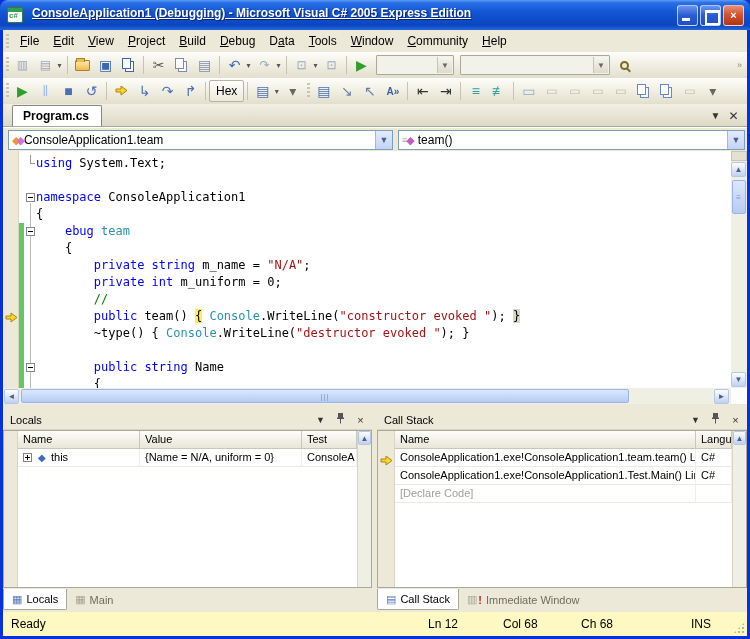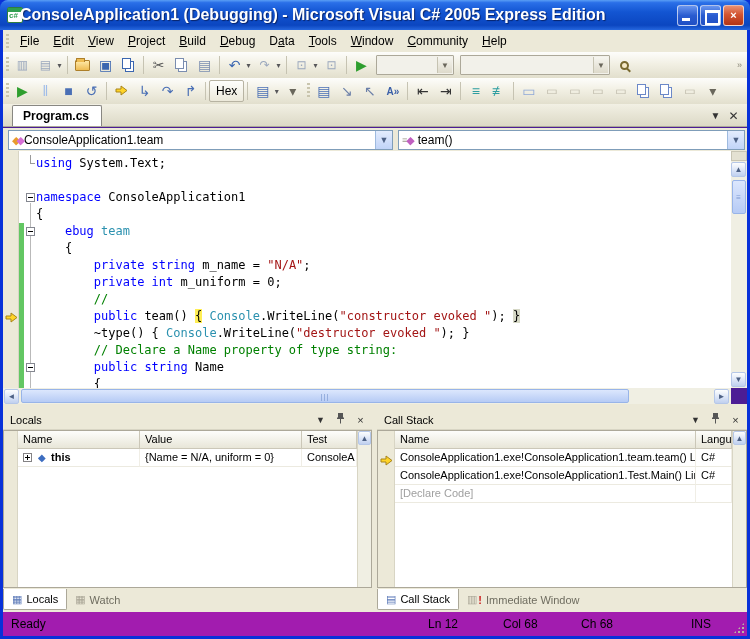--- a/index.html
+++ b/index.html
@@ -6,21 +6,21 @@
   *{box-sizing:border-box;}
   body{font-family:"Liberation Sans",sans-serif;}
   #win{position:relative;width:750px;height:639px;background:#0831d9;overflow:hidden;}
   
   #titlebar{position:absolute;left:0;top:0;width:750px;height:30px;
     background:linear-gradient(180deg,#5a9ef5 0%,#2a6fe8 9%,#1355d2 40%,#0b46c0 84%,#2667de 100%);
     border-radius:8px 8px 0 0;display:flex;align-items:center;}
   .app-icon{position:absolute;left:7px;top:7px;width:16px;height:16px;background:#fff;border:1px solid #2f7e3f;border-radius:2px;}
   .app-icon::before{content:"";position:absolute;left:0;top:0;right:0;height:4px;background:#2f9e4f;}
   .app-icon .cs{position:absolute;left:1px;top:3px;font:bold 8px "Liberation Sans",sans-serif;color:#2f9e4f;}
-  #title-text{position:absolute;left:20px;top:6px;color:#fff;font-weight:bold;font-size:16px;text-shadow:1px 1px 1px #09246a;white-space:nowrap;}
+  #title-text{position:absolute;left:32px;top:6px;color:#fff;font-weight:bold;font-size:12px;text-shadow:1px 1px 1px #09246a;white-space:nowrap;text-decoration:underline;}
   .tb-btns{position:absolute;right:6px;top:5px;display:flex;gap:2px;}
   .wbtn{width:21px;height:21px;border-radius:3px;border:1px solid rgba(255,255,255,.65);
     background:linear-gradient(180deg,#6a96ef,#2a5cd0 50%,#1f4fc4);position:relative;}
   .wbtn.close{background:linear-gradient(180deg,#e89072,#d35431 45%,#b33415);}
   .wbtn .g{position:absolute;left:0;top:0;right:0;bottom:0;color:#fff;font:bold 11px "Liberation Sans",sans-serif;text-align:center;line-height:19px;}
   .wbtn.min .g::after{content:"";position:absolute;left:4px;bottom:4px;width:8px;height:3px;background:#fff;}
   .wbtn.max .g::after{content:"";position:absolute;left:4px;top:4px;width:11px;height:10px;border:2px solid #fff;border-top-width:3px;}
   
   #chrome{position:absolute;left:3px;top:30px;width:744px;height:606px;background:#ece9d8;}
   
@@ -46,21 +46,21 @@
     border-left:1px solid #c6c3b2;color:#6a675c;font-size:8px;text-align:center;line-height:17px;}
   .tb-text{height:22px;padding:0 6px;display:flex;align-items:center;font-size:12px;border:1px solid #b7b3a2;border-radius:2px;background:linear-gradient(180deg,#fefefc,#ece9da);}
   .ic-folder{width:15px;height:11px;background:linear-gradient(180deg,#ffe9a8,#eebc52);border:1px solid #ad7f2a;border-radius:1px;position:relative;}
   .ic-folder::before{content:"";position:absolute;left:0;top:-3px;width:7px;height:3px;background:#eebc52;border:1px solid #ad7f2a;border-bottom:none;border-radius:1px 1px 0 0;}
   .ic-dup{width:9px;height:11px;border:1px solid currentColor;background:#fff;box-shadow:3px 3px 0 -1px #fff,3px 3px 0 0 currentColor;margin:-2px 3px 2px -2px;}
   .ic-search{width:9px;height:9px;border:2px solid #7a6a30;border-radius:50%;position:relative;background:#f5e9c8;}
   .ic-search::after{content:"";position:absolute;right:-4px;bottom:-3px;width:5px;height:2px;background:#7a6a30;transform:rotate(45deg);}
   .ic-atext{font:bold 10px "Liberation Sans",sans-serif;}
   .tb-more{margin-left:auto;margin-right:6px;color:#8a8778;font-size:9px;letter-spacing:-1px;}
   
-  #docarea{position:absolute;left:0;top:74px;width:744px;height:300px;background:#4c1d95;}
+  #docarea{position:absolute;left:0;top:74px;width:744px;height:300px;background:#ffffff;}
   #tabstrip{position:absolute;left:0;top:0;width:744px;height:23px;border-bottom:1px solid #aca899;background:linear-gradient(180deg,#f2f0e4,#dcd9c6);}
   .doc-tab{position:absolute;left:9px;bottom:0;height:21px;padding:0 12px 0 10px;background:#fff;border:1px solid #888782;border-bottom:none;
     border-radius:2px 2px 0 0;font:bold 12px "Liberation Sans",sans-serif;display:flex;align-items:center;}
   .strip-btn{position:absolute;top:5px;width:15px;height:14px;text-align:center;font-size:10px;color:#333;line-height:14px;}
   
   #navbar{position:absolute;left:0;top:24px;width:744px;height:24px;background:#ece9d8;}
   .combo{position:absolute;top:2px;height:20px;background:#fff;border:1px solid #7f9db9;font-size:12px;display:flex;align-items:center;padding-left:3px;gap:3px;overflow:hidden;}
   .combo .drop{position:absolute;right:0;top:0;bottom:0;width:17px;background:linear-gradient(180deg,#e3ecfd,#c1d4f8);
     border-left:1px solid #9ebadf;color:#4d6185;font-size:9px;line-height:18px;text-align:center;}
   .mi{display:inline-flex;align-items:center;font-size:12px;}
@@ -109,21 +109,21 @@
   .obj-ic{color:#3d6dc0;font-size:10px;position:absolute;}
   .ext-code{color:#a0a0a0;}
   
   #btabs{position:absolute;left:0;top:558px;width:744px;height:24px;background:#ece9d8;display:flex;}
   .btab{height:21px;margin-top:1px;display:flex;align-items:center;gap:4px;padding:0 8px;font-size:11px;color:#6f6d60;}
   .btab.active{background:#fff;border:1px solid #aca899;border-top:none;border-radius:0 0 2px 2px;color:#000;}
   .btab .bic{font-size:11px;color:#5a78b8;}
   .btab:not(.active) .bic{color:#a8a495;}
   .bang{color:#cc2222;font-weight:bold;margin-left:-3px;}
   
-  #statusbar{position:absolute;left:0;top:582px;width:744px;height:24px;background:#a21caf;font-size:12px;}
+  #statusbar{position:absolute;left:0;top:582px;width:744px;height:24px;background:#fef9c3;font-size:12px;}
   #statusbar span{position:absolute;top:5px;}
   #grip{position:absolute;right:2px;bottom:2px;width:12px;height:12px;
     background:radial-gradient(circle at 2px 2px,#b8b4a4 1px,transparent 1.5px);background-size:4px 4px;
     clip-path:polygon(100% 0,100% 100%,0 100%);}
 </style>
 </head>
 <body>
 
 <div id="win">
 
@@ -357,21 +357,21 @@
             <div class="code-line" style="top: 55px;"><span class="txt"><span class="tok-p">{</span></span></div>
             <div class="code-line" style="top: 72px;"><div class="foldbox"></div><span class="txt"><span class="tok-p">    </span><span class="tok-k">ebug</span><span class="tok-p"> </span><span class="tok-t">team</span></span></div>
             <div class="code-line" style="top: 89px;"><span class="txt"><span class="tok-p">    {</span></span></div>
             <div class="code-line" style="top: 106px;"><span class="txt"><span class="tok-p">        </span><span class="tok-k">private</span><span class="tok-p"> </span><span class="tok-k">string</span><span class="tok-p"> m_name = </span><span class="tok-s">"N/A"</span><span class="tok-p">;</span></span></div>
             <div class="code-line" style="top: 123px;"><span class="txt"><span class="tok-p">        </span><span class="tok-k">private</span><span class="tok-p"> </span><span class="tok-k">int</span><span class="tok-p"> m_uniform = 0;</span></span></div>
             <div class="code-line" style="top: 140px;"><span class="txt"><span class="tok-p">        </span><span class="tok-c">//</span></span></div>
             <div class="code-line" style="top: 157px; padding-left: 8px;"><div class="cur-arrow"><svg width="13" height="11">
                   <path d="M1 4h5V1l6 4.5L6 10V7H1z" fill="#ffd428" stroke="#a8841a" stroke-width="1"></path>
                 </svg></div><span class="txt"><span class="tok-p">        </span><span class="tok-k">public</span><span class="tok-p"> team() </span><span class="tok-hy">{</span><span class="tok-p"> </span><span class="tok-t">Console</span><span class="tok-p">.WriteLine(</span><span class="tok-s">"constructor evoked "</span><span class="tok-p">); </span><span class="tok-hg">}</span></span></div>
             <div class="code-line" style="top: 174px;"><span class="txt"><span class="tok-p">        ~type() { </span><span class="tok-t">Console</span><span class="tok-p">.WriteLine(</span><span class="tok-s">"destructor evoked "</span><span class="tok-p">); }</span></span></div>
-            <div class="code-line" style="top: 191px;"><span class="txt"><span class="tok-p">        </span><span class="tok-c">// Declare a Name property of type string:</span></span></div>
+            <div class="code-line" style="top: 191px;"><span class="txt"><span class="tok-p">        </span></span></div>
             <div class="code-line" style="top: 208px;"><div class="foldbox"></div><span class="txt"><span class="tok-p">        </span><span class="tok-k">public</span><span class="tok-p"> </span><span class="tok-k">string</span><span class="tok-p"> Name</span></span></div>
             <div class="code-line" style="top: 225px;"><span class="txt"><span class="tok-p">        {</span></span></div>
           </div>
       </div>
 
       <div id="vscroll-splitbox"></div>
 
       <div class="sb-track" style="left:728px;top:57px;width:16px;height:227px;"></div>
       <div class="sb-btn" style="left:728px;top:58px;">▲</div>
       <div class="sb-thumb" style="left:729px;top:76px;width:14px;height:34px;">
@@ -407,21 +407,21 @@
           <div class="grid-head" style="left:14px;width:122px;">Name</div>
           <div class="grid-head" style="left:136px;width:162px;">Value</div>
           <div class="grid-head" style="left:298px;width:55px;">Test</div>
           <div class="gray-sc" style="width:14px;">
             <div class="sb-btn" style="left:0px;top:0px;width:13px;height:14px;">▲</div>
           </div>
           <div id="locals-rows">
               <div style="position: absolute; left: 0px; top: 18px;">
                 <div class="plusbox" style="left: 19px; top: 4px;"></div>
                 <span class="obj-ic" style="left: 34px; top: 3px;">◆</span>
-                <div class="grid-cell" style="left: 14px; width: 122px; padding-left: 33px; font-weight: bold;">this</div>
+                <div class="grid-cell" style="left: 14px; width: 122px; padding-left: 33px;">this</div>
                 <div class="grid-cell" style="left: 136px; width: 162px;">{Name = N/A, uniform = 0}</div>
                 <div class="grid-cell" style="left: 298px; width: 55px;">ConsoleA</div>
               </div>
             </div>
         </div>
       </div>
 
       <div class="panel" style="left:374px;width:370px;">
         <div class="panel-title">
           <span>Call Stack</span>
@@ -464,21 +464,21 @@
     </div>
 
     <div id="btabs">
       <div style="display:flex;" id="btabs-left">
           <div class="btab active">
             <span class="bic">▦</span>
             <span>Locals</span>
           </div>
           <div class="btab">
             <span class="bic">▦</span>
-            <span>Watch</span>
+            <span>Main</span>
           </div>
         </div>
       <div style="display:flex;position:absolute;left:374px;" id="btabs-right">
           <div class="btab active">
             <span class="bic">▤</span>
             <span>Call Stack</span>
           </div>
           <div class="btab">
             <span class="bic">▥</span>
             <span class="bang">!</span>

